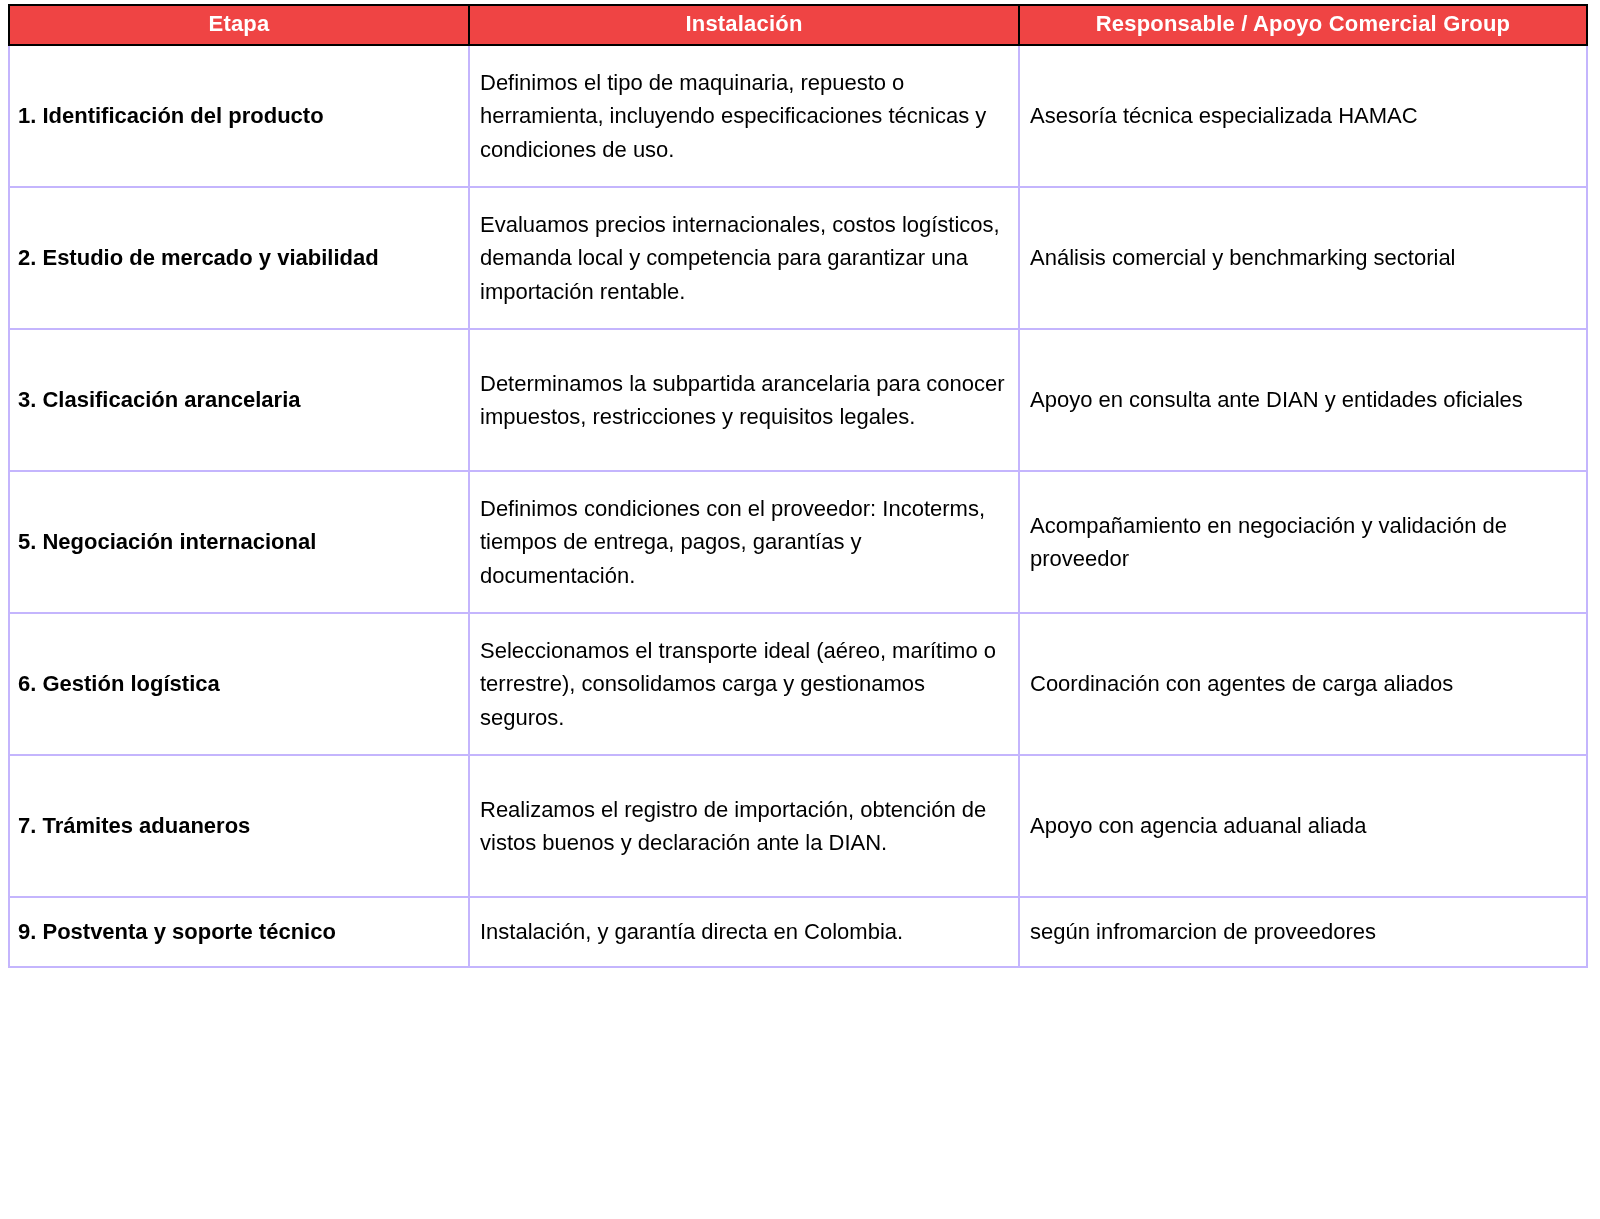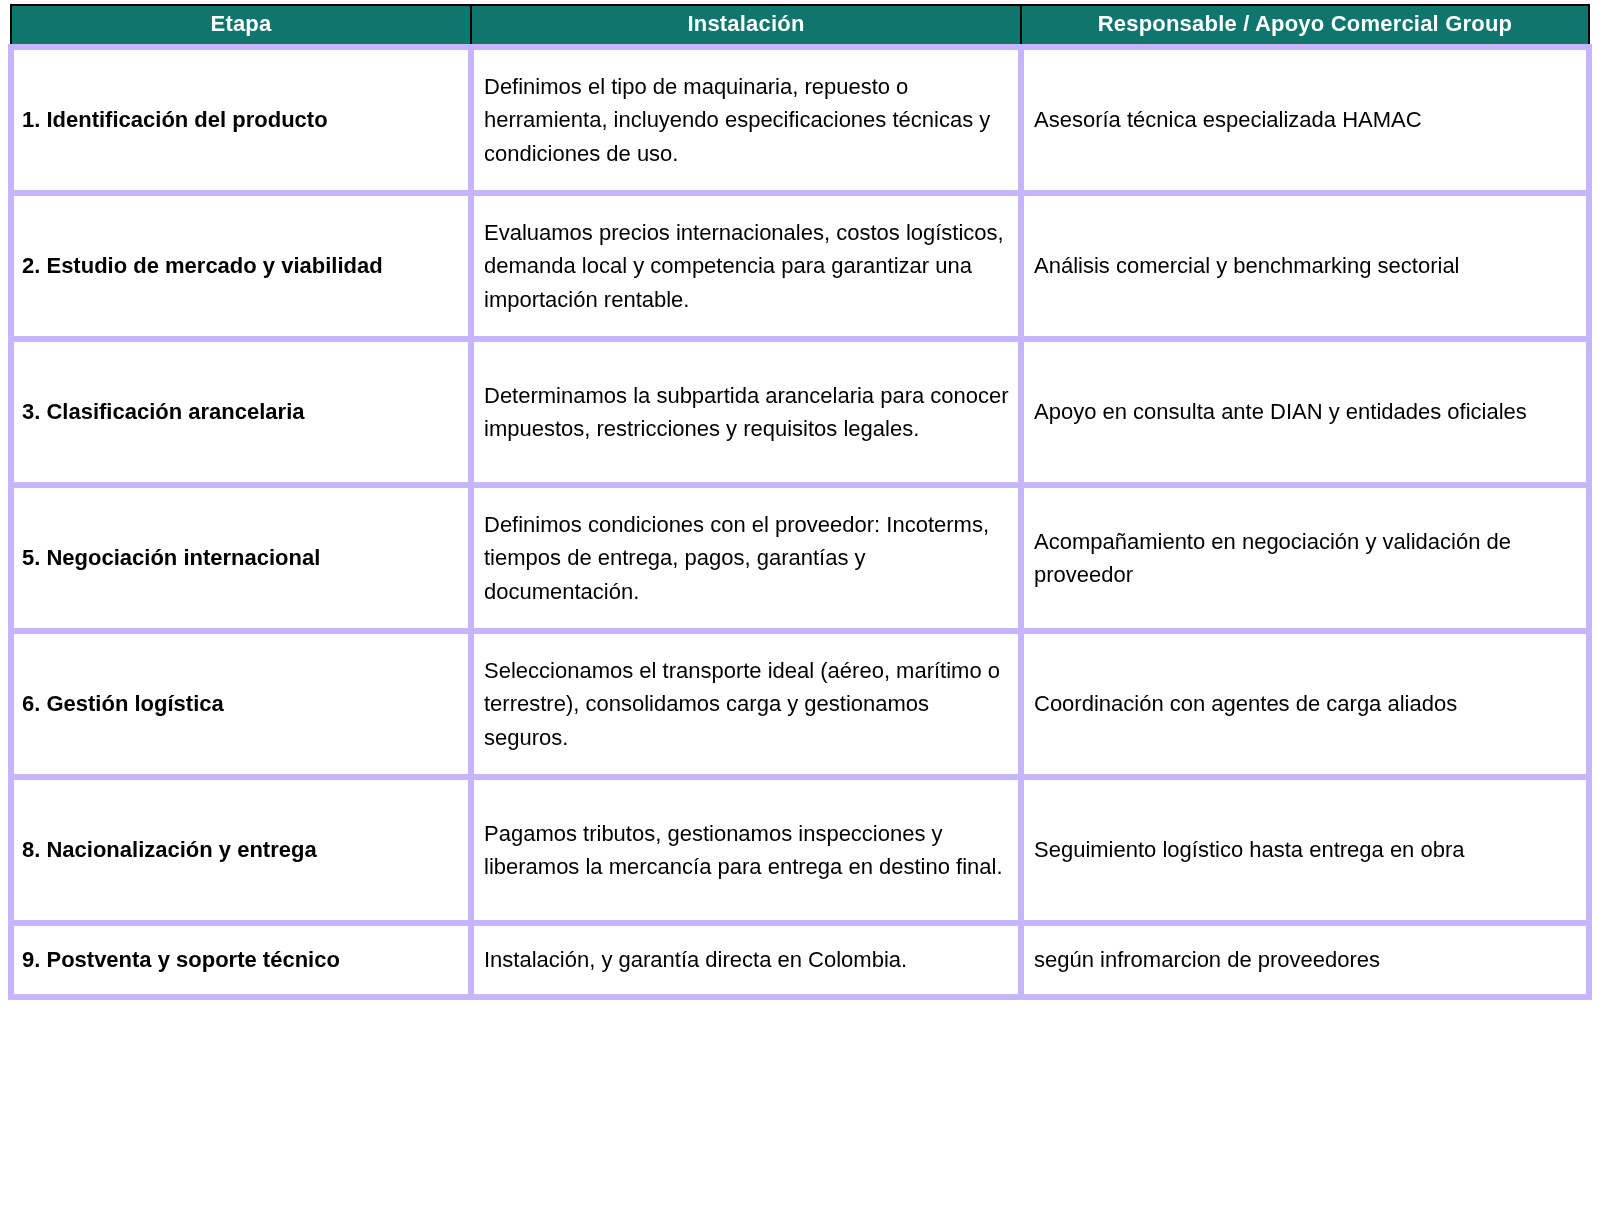--- a/index.html
+++ b/index.html
@@ -24,32 +24,32 @@
     border-collapse: collapse;
     width: 1578px;
     margin: 4px 10px 0 8px;
     table-layout: fixed;
   }
   table.process-table col.col-etapa { width: 460px; }
   table.process-table col.col-desc { width: 550px; }
   table.process-table col.col-resp { width: 568px; }
 
   thead th {
-    background: #0f766e;
+    background: #ef4444;
     color: #ffffff;
     font-weight: bold;
     font-size: 22px;
     text-align: center;
     padding: 6px 6px 8px 6px;
     border: 2px solid #000000;
     letter-spacing: 0.2px;
     line-height: 1.1;
   }
   tbody td {
-    border: 6px solid #c4b5fd;
+    border: 2px solid #c4b5fd;
     vertical-align: middle;
     font-size: 22px;
     line-height: 1.52;
     padding: 6px 10px;
     background: #ffffff;
   }
   td.etapa {
     font-weight: bold;
     padding-left: 8px;
     font-size: 22px;
@@ -102,23 +102,23 @@
         <td class="etapa">5. Negociación internacional</td>
         <td class="desc">Definimos condiciones con el proveedor: Incoterms, tiempos de entrega, pagos, garantías y documentación.</td>
         <td class="resp">Acompañamiento en negociación y validación de proveedor</td>
       </tr>
       <tr class="row-tall">
         <td class="etapa">6. Gestión logística</td>
         <td class="desc">Seleccionamos el transporte ideal (aéreo, marítimo o terrestre), consolidamos carga y gestionamos seguros.</td>
         <td class="resp">Coordinación con agentes de carga aliados</td>
       </tr>
       <tr class="row-tall">
-        <td class="etapa">8. Nacionalización y entrega</td>
-        <td class="desc">Pagamos tributos, gestionamos inspecciones y liberamos la mercancía para entrega en destino final.</td>
-        <td class="resp">Seguimiento logístico hasta entrega en obra</td>
+        <td class="etapa">7. Trámites aduaneros</td>
+        <td class="desc">Realizamos el registro de importación, obtención de vistos buenos y declaración ante la DIAN.</td>
+        <td class="resp">Apoyo con agencia aduanal aliada</td>
       </tr>
       <tr class="row-short">
         <td class="etapa">9. Postventa y soporte técnico</td>
         <td class="desc">Instalación, y garantía directa en Colombia.</td>
         <td class="resp">según infromarcion de proveedores</td>
       </tr>
     </tbody>
   </table>
 </div>
 

